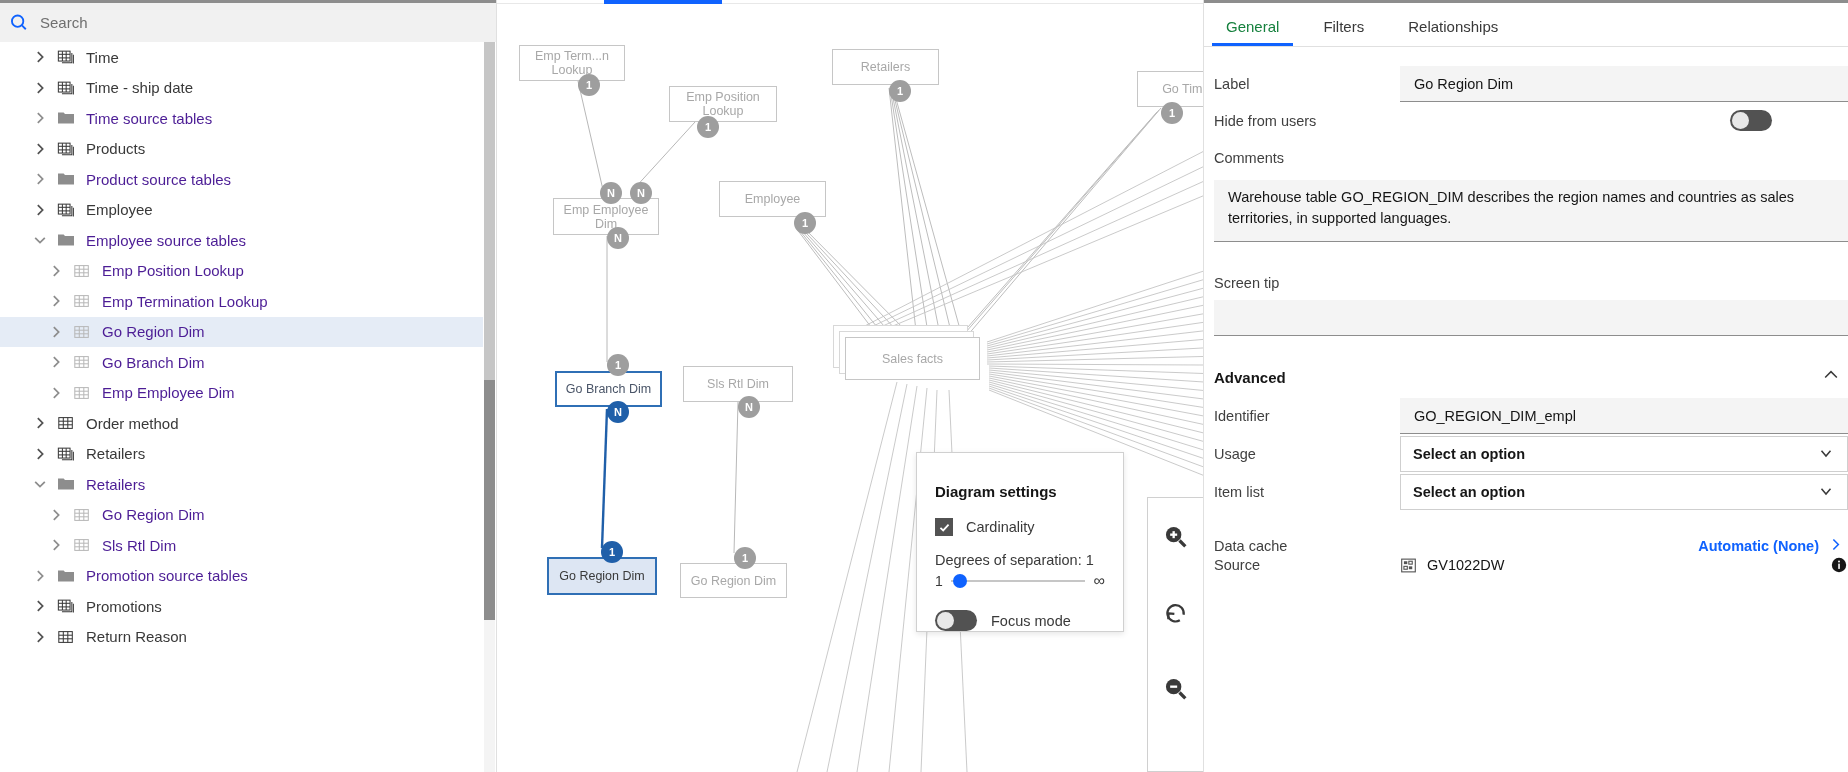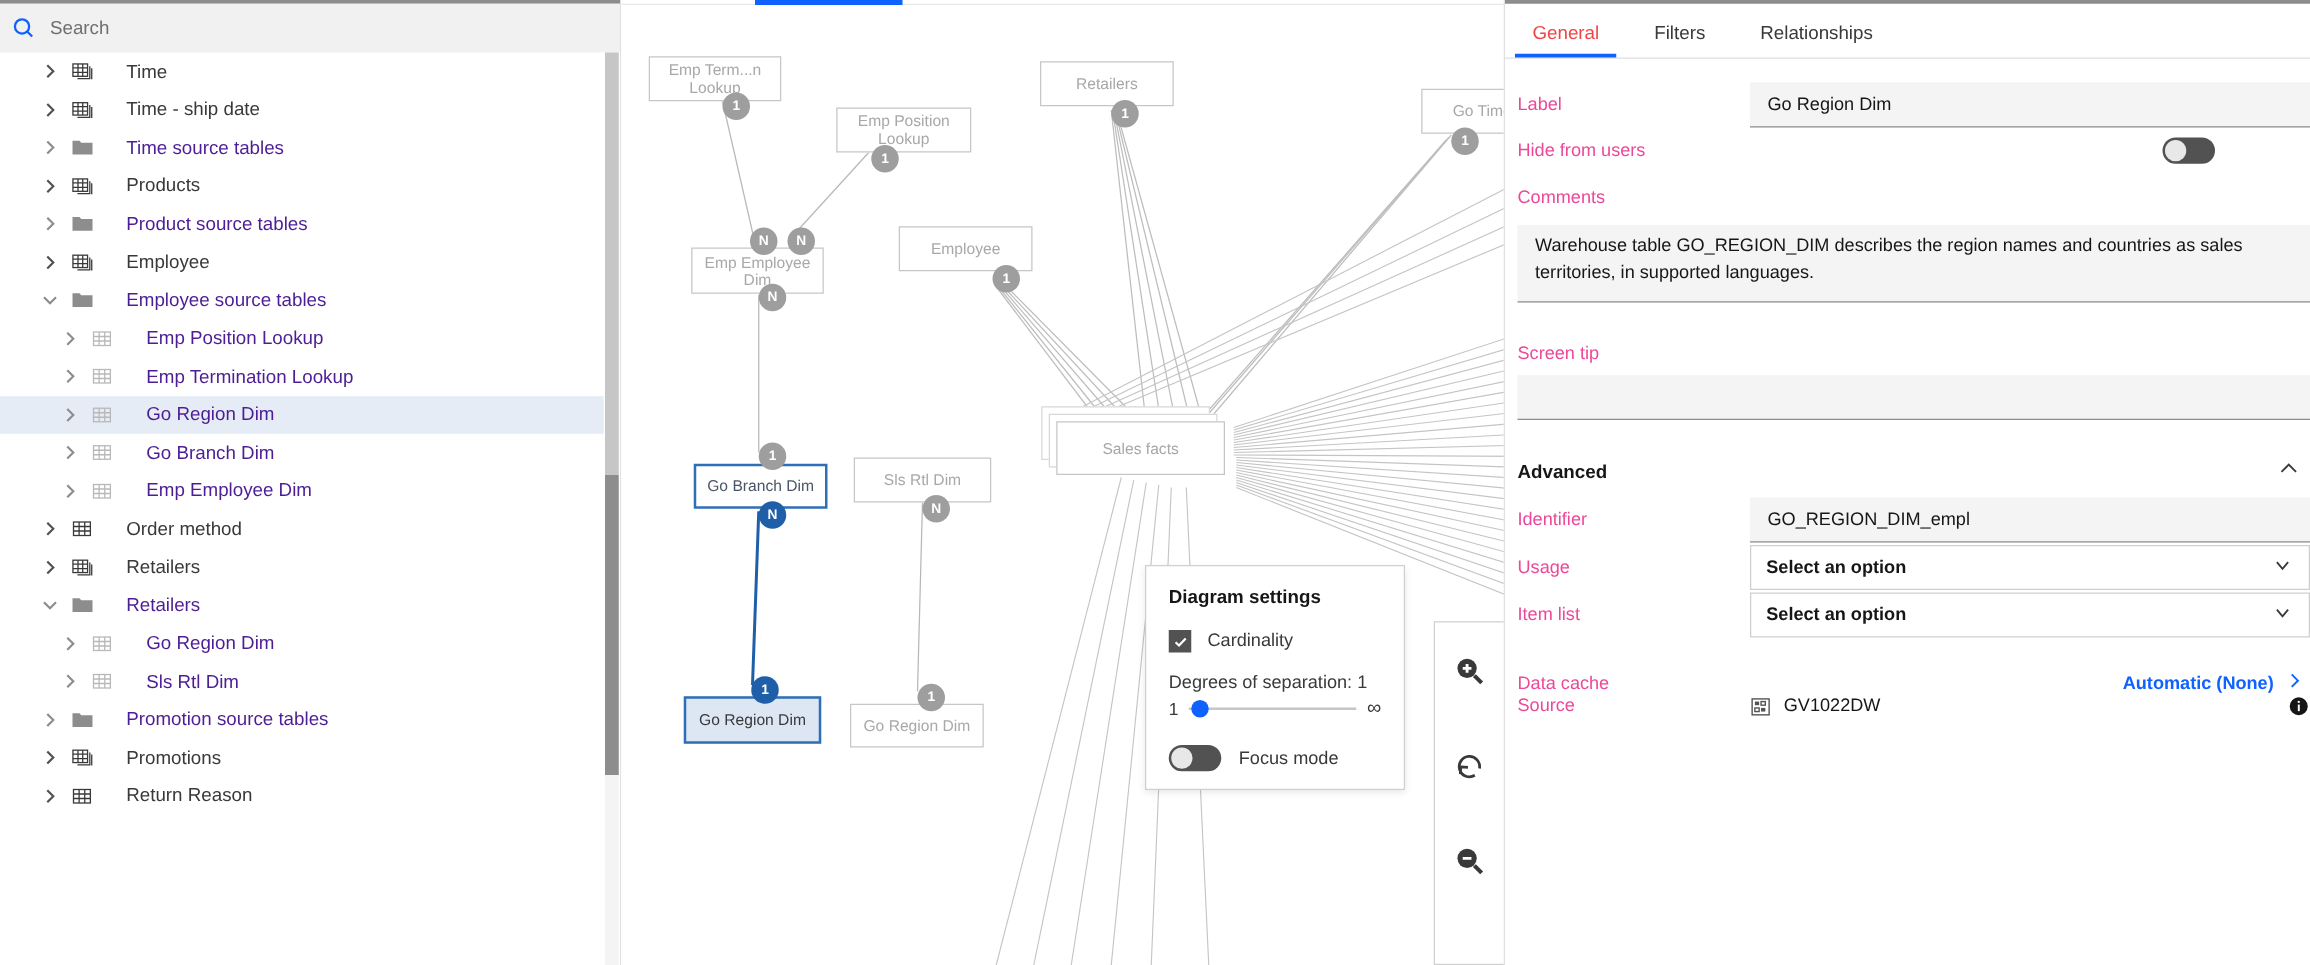--- a/index.html
+++ b/index.html
@@ -50,21 +50,21 @@
     display: flex; align-items: center;
     height: 30.5px;
     font-size: 15px;
     white-space: nowrap;
     cursor: pointer;
   }
   .tree-row.selected { background: #e5ecf6; }
   .chev { width: 14px; height: 14px; flex:0 0 14px; color: #525252; }
   .chev.dim { color: #8d8d8d; }
   .tree-icon { width: 18px; height: 18px; flex:0 0 18px; margin-left: 10px; }
-  .tree-label { margin-left: 26px; text-align: right; }
+  .tree-label { margin-left: 11px; text-align: right; }
   .lvl0 { padding-left: 33px; }
   .lvl1 { padding-left: 49px; }
   .t-dark { color: #393939; }
   .t-dim  { color: #4c1d95; }
   .ic-dark { color: #393939; }
   .ic-dim  { color: #b8b8b8; }
   .ic-folder { color: #8d8d8d; }
 
   #sb-scroll-track {
     position: absolute; left: 484px; top: 42px;
@@ -122,21 +122,21 @@
   }
   .card.blue { background: #1f5fa9; }
 
   
   #diagram-settings {
     position: absolute; left: 419px; top: 452px;
     width: 208px; height: 180px;
     background: #ffffff;
     border: 1px solid #d0d0d0;
     box-shadow: 0 2px 6px rgba(0,0,0,.10);
-    padding: 16px 18px;
+    padding: 30px 18px;
     z-index: 20;
   }
   #ds-title { font-size: 15px; font-weight: bold; color:#161616; margin-bottom: 18px;}
   .ds-row { display:flex; align-items:center; margin-bottom: 16px; }
   #cardinality-check {
     width: 18px; height: 18px; background:#525252;
     display:flex; align-items:center; justify-content:center;
     color:#fff; font-size: 13px; flex:0 0 18px;
   }
   #cardinality-label { margin-left: 13px; font-size: 14.5px; color:#393939; }
@@ -191,32 +191,32 @@
   #tabs {
     position: absolute; left: 0; top: 3px; width: 645px; height: 44px;
     display:flex; align-items: flex-end;
     border-bottom: 1px solid #e0e0e0;
   }
   .tab {
     padding: 0 22px 11px 22px;
     font-size: 15px; color: #393939; cursor:pointer;
     position: relative;
   }
-  .tab.active { color:#ef4444; }
+  .tab.active { color:#15803d; }
   .tab.active::after {
     content:""; position:absolute; left: 8px; right: 8px; bottom: 0;
     height: 3px; background:#0f62fe;
   }
   .prop-row {
     position: absolute; left: 0; width: 645px;
     display: flex; align-items: center;
   }
   .prop-label {
     width: 196px; padding-left: 10px;
-    font-size: 14.5px; color: #ec4899;
+    font-size: 14.5px; color: #404040;
   }
   .field-text {
     height: 36px; background: #f4f4f4; border: none;
     border-bottom: 1px solid #8d8d8d;
     font-family: "Liberation Sans", sans-serif;
     font-size: 14.5px; color: #161616;
     padding: 0 14px; outline: none;
   }
   #label-input { width: 448px; }
   #identifier-input { width: 448px; }

